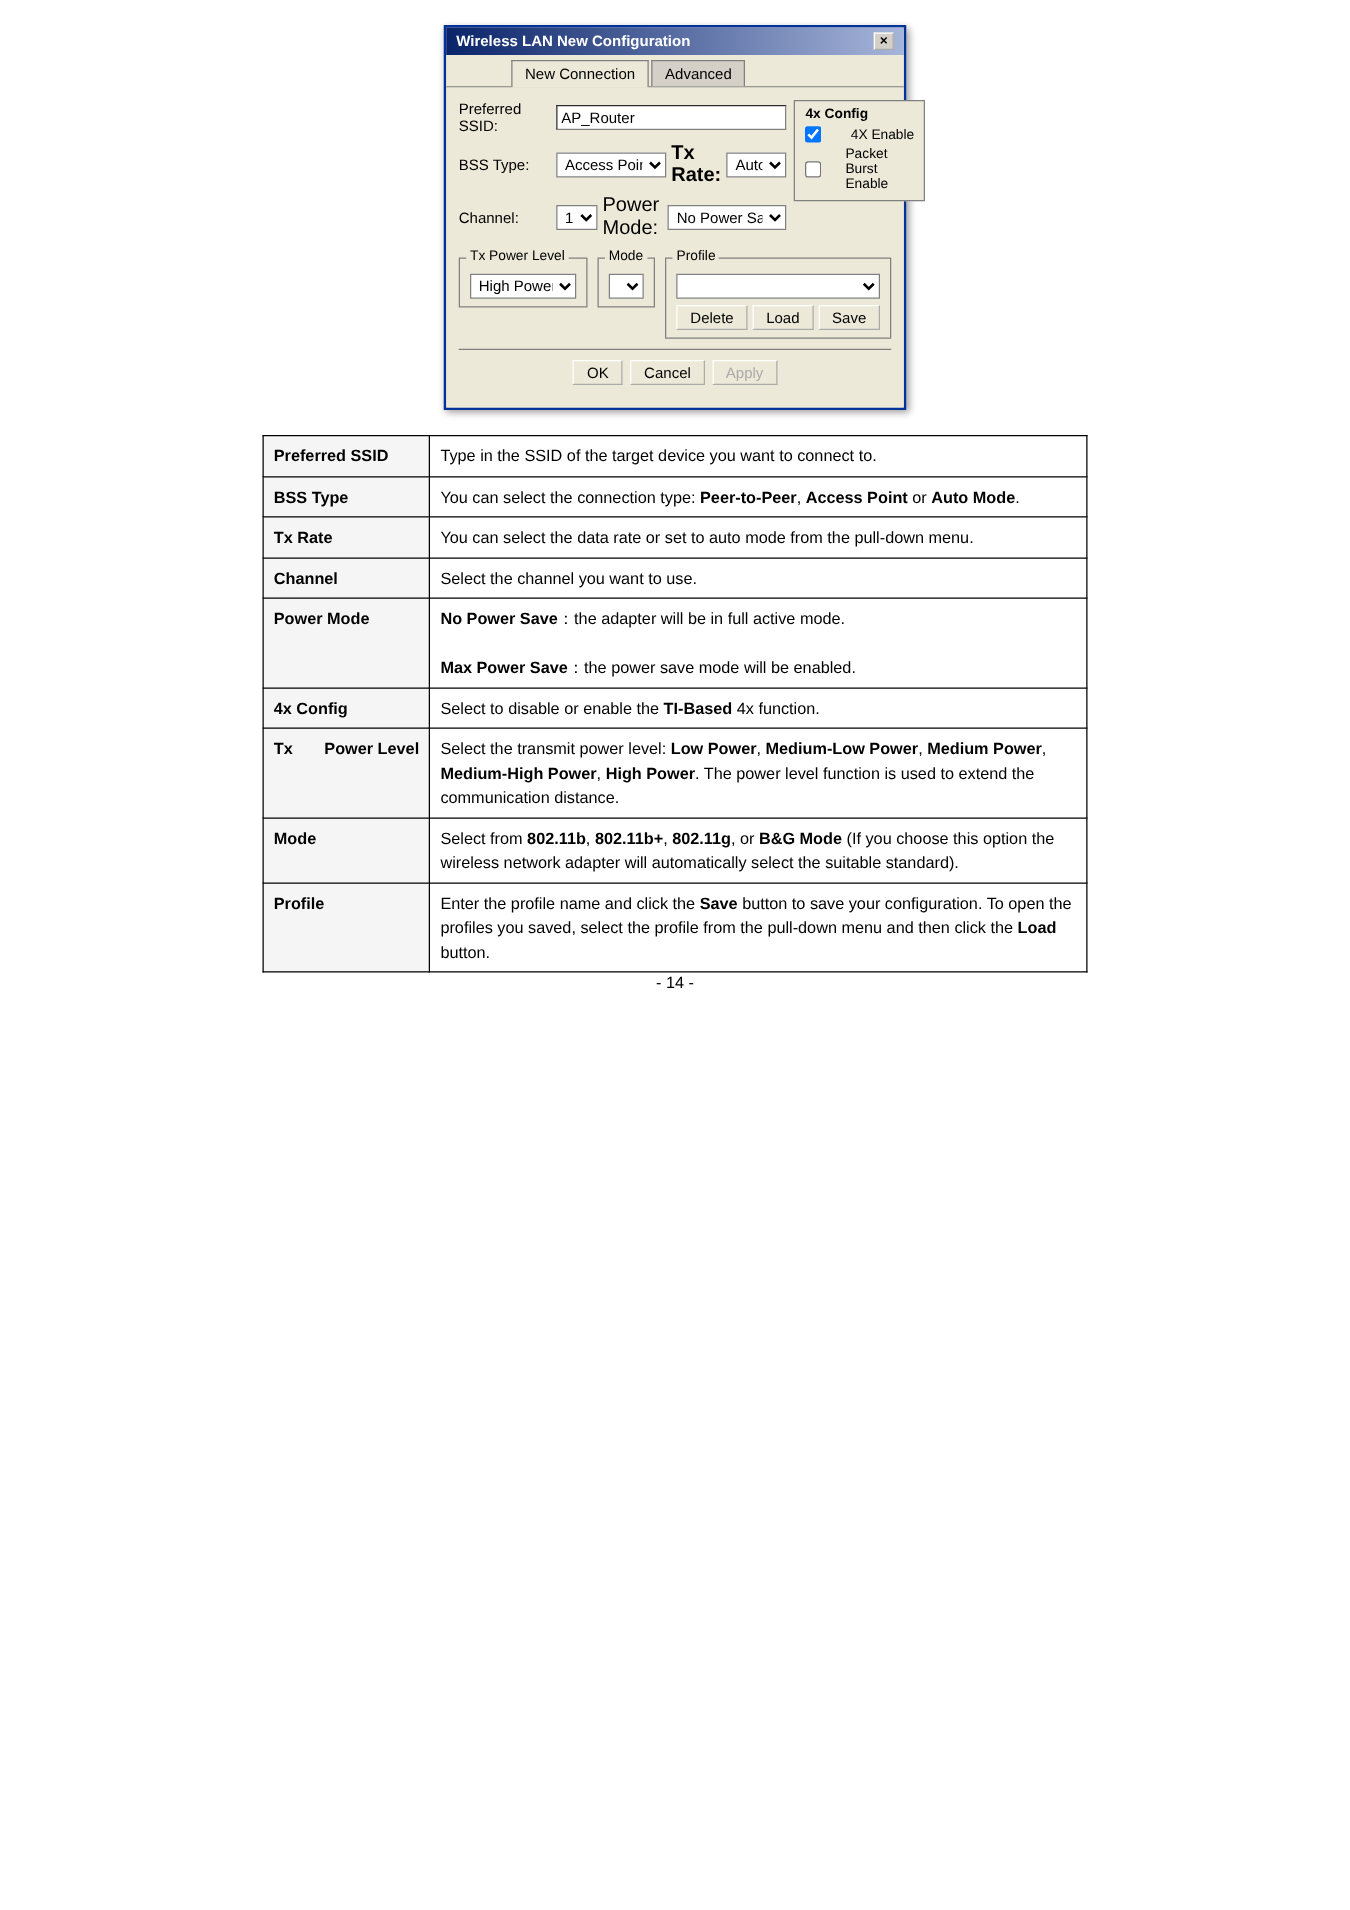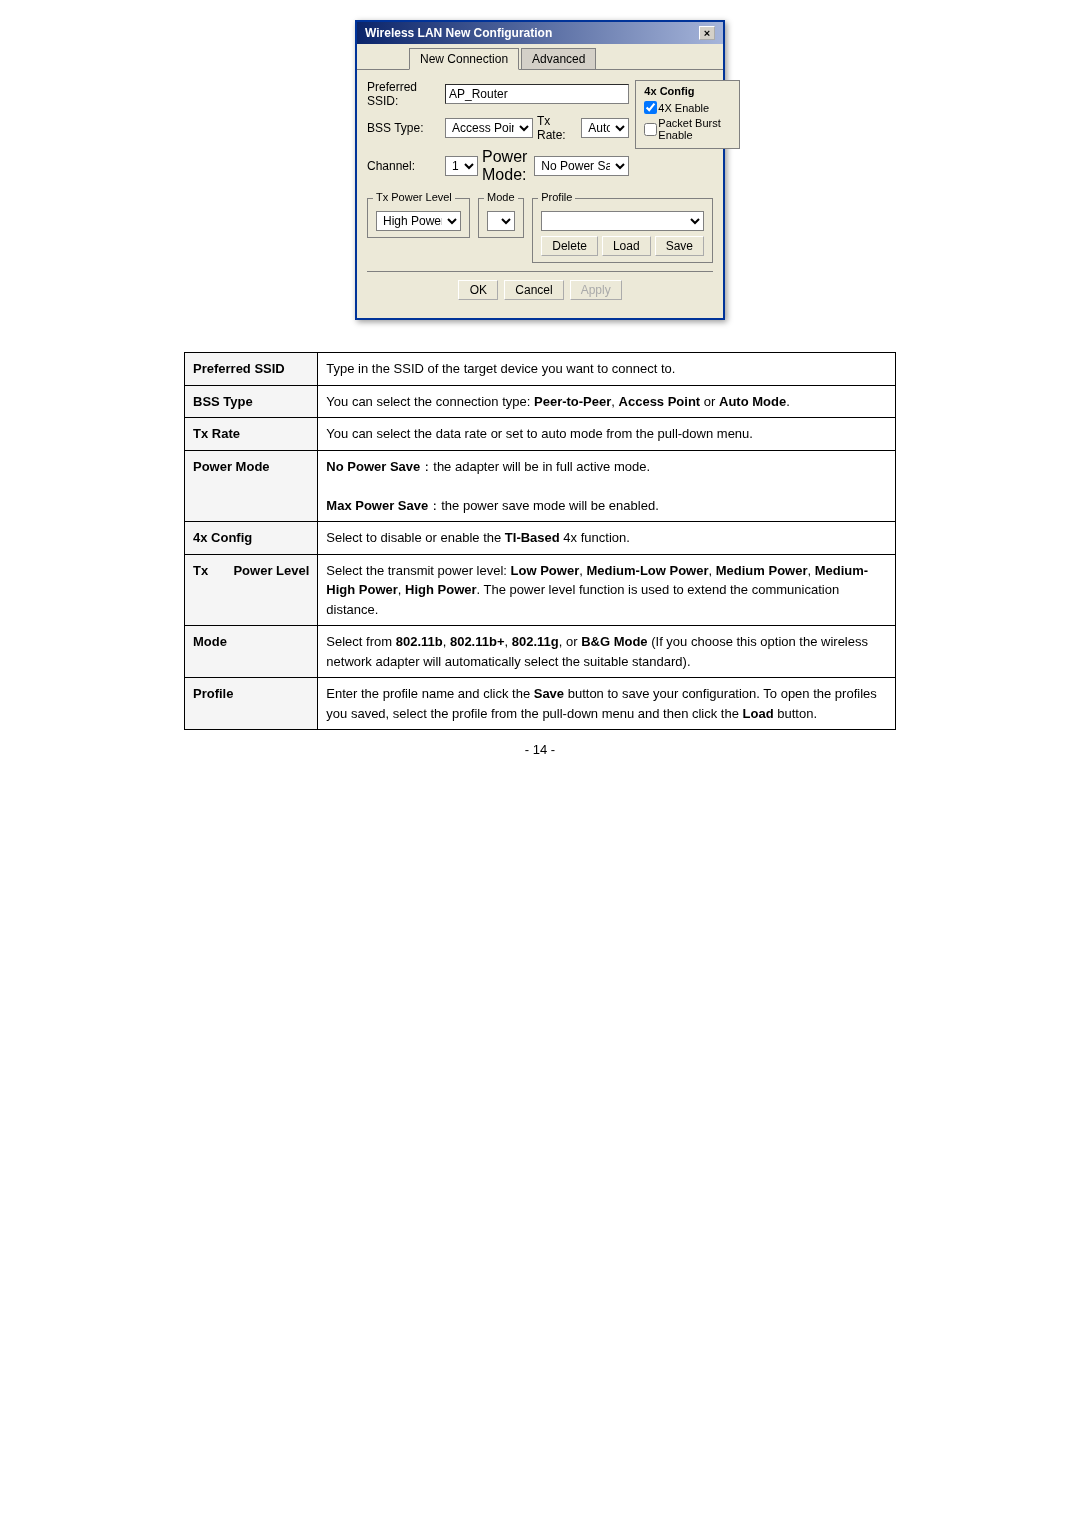--- a/index.html
+++ b/index.html
@@ -101,45 +101,46 @@
       padding: 0 2px;
     }
     .right-col-title {
       font-weight: bold;
       font-size: 11px;
       margin-bottom: 4px;
     }
     .checkbox-row {
       display: flex;
       align-items: center;
-      gap: 1px;
+      gap: 19px;
       margin-bottom: 3px;
       font-size: 11px;
+      justify-content: space-between;
     }
     .win-button {
       background: #ece9d8;
       border: 1px outset #ffffff;
       font-size: 12px;
       padding: 2px 10px;
       cursor: pointer;
       min-width: 40px;
     }
     .dialog-footer {
       display: flex;
       justify-content: center;
       gap: 6px;
       padding: 8px;
       border-top: 1px solid #808080;
       margin-top: 8px;
     }
 
     
     .desc-table {
-      width: 712px;
-      margin: 12px auto;
+      width: 660px;
+      margin: 0 auto;
       border-collapse: collapse;
       border: 1px solid #000;
     }
     .desc-table td {
       border: 1px solid #000;
       padding: 6px 8px;
       vertical-align: top;
       font-size: 13px;
       line-height: 1.5;
     }
@@ -178,21 +179,21 @@
           <div class="form-row">
             <span class="form-label">Preferred SSID:</span>
             <input type="text" class="form-input-text" value="AP_Router" style="width: 130px;">
           </div>
 
           <div class="form-row">
             <span class="form-label">BSS Type:</span>
             <select class="form-select" style="width:88px;">
               <option>Access Point</option>
             </select>
-            <span style="font-size:12px; margin:0 4px;">Tx Rate:</span>
+            <span style="font-size:16px; margin:0 4px;font-weight:bold;">Tx Rate:</span>
             <select class="form-select" style="width:48px;">
               <option>Auto</option>
             </select>
           </div>
 
           <div class="form-row">
             <span class="form-label">Channel:</span>
             <select class="form-select" style="width:36px;">
               <option>1</option>
             </select>
@@ -270,20 +271,24 @@
       <tr>
         <td><strong>BSS Type</strong></td>
         <td>You can select the connection type: <strong>Peer-to-Peer</strong>, <strong>Access Point</strong> or <strong>Auto Mode</strong>.</td>
       </tr>
 
       <tr>
         <td><strong>Tx Rate</strong></td>
         <td>You can select the data rate or set to auto mode from the pull-down menu.</td>
       </tr>
 
+      <tr>
+        <td><strong>Channel</strong></td>
+        <td>Select the channel you want to use.</td>
+      </tr>
 
       <tr>
         <td><strong>Power Mode</strong></td>
         <td>
           <strong>No Power Save</strong>：the adapter will be in full active mode.<br><br>
           <strong>Max Power Save</strong>：the power save mode will be enabled.
         </td>
       </tr>
 
       <tr>

